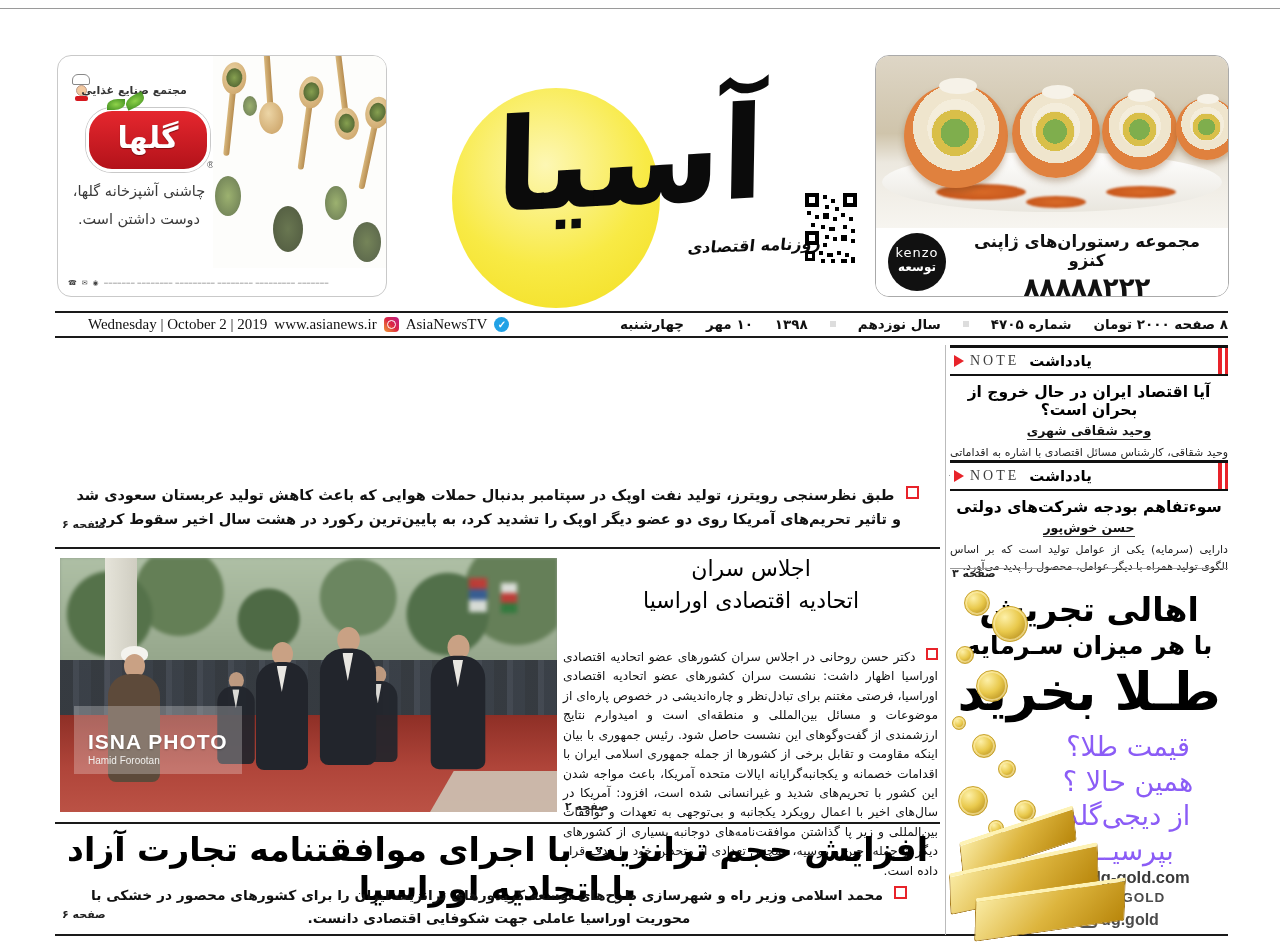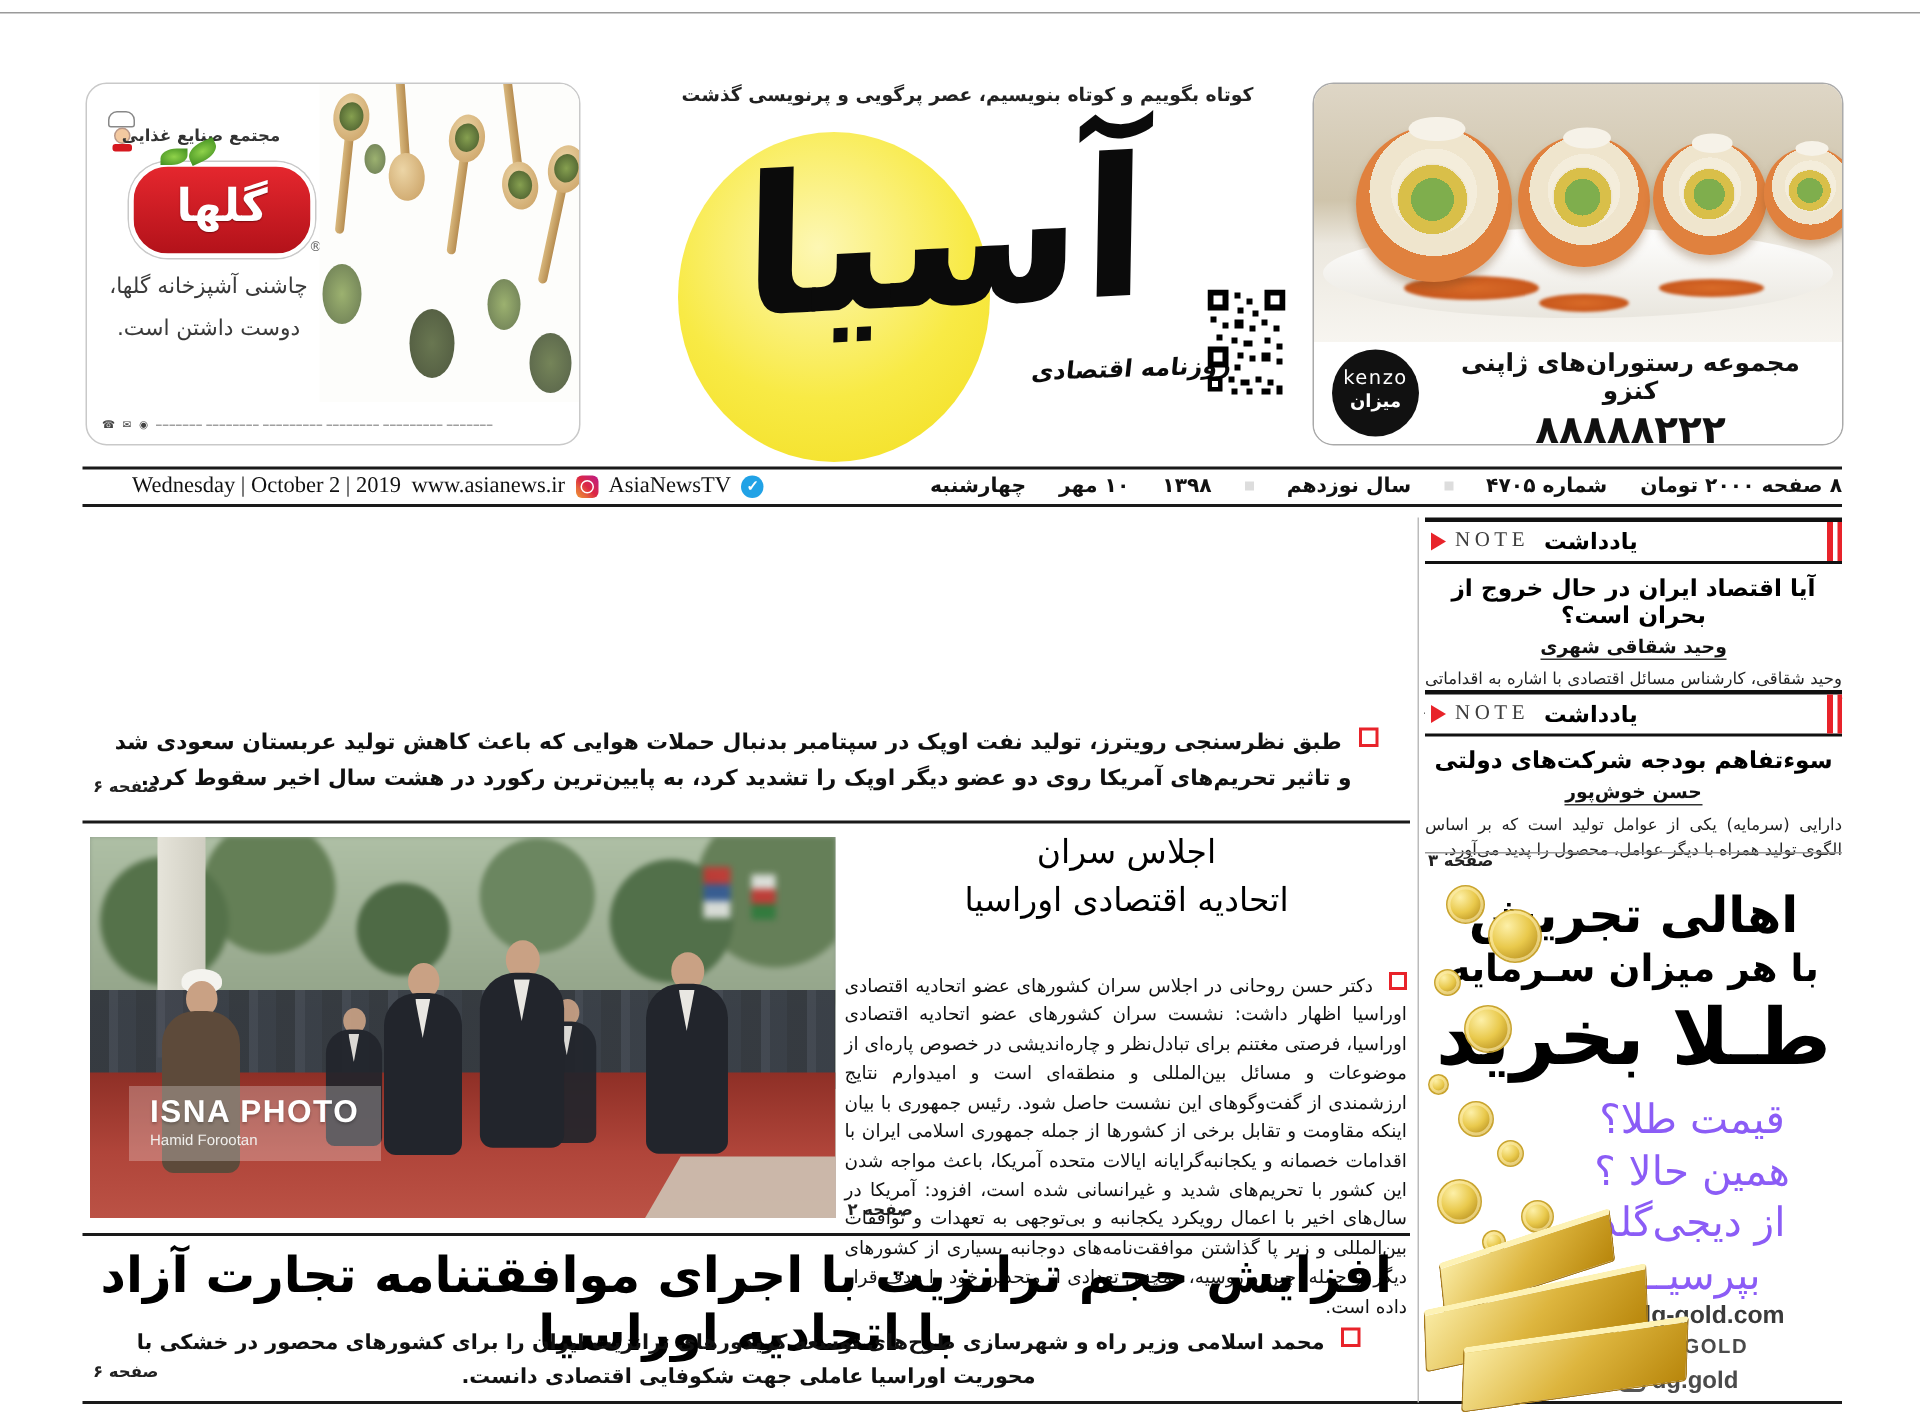--- a/index.html
+++ b/index.html
@@ -93,21 +93,21 @@
     background:repeating-linear-gradient(90deg,#2e323a 0 13px,#3d424d 13px 19px,#333842 19px 31px);opacity:.92;}
   .carpet{position:absolute;left:0;top:62%;width:100%;height:38%;background:linear-gradient(180deg,#8e2f26,#b0453a 55%,#bb5245);}
   .floor{position:absolute;right:0;bottom:0;width:26%;height:16%;background:#cdc3b5;transform:skewX(-30deg) translateX(14px);opacity:.9;}
   .fig{position:absolute;}
   .fig .head{width:21px;height:24px;border-radius:50%;background:#c9a184;margin:0 auto;}
   .fig .body{width:52px;height:108px;border-radius:22px 22px 8px 8px;background:#22252c;margin:-4px auto 0;position:relative;}
   .fig .shirt{position:absolute;left:40%;top:4px;width:10px;height:26px;background:#e9e7e2;clip-path:polygon(0 0,100% 0,50% 100%);}
   .fig.rear{opacity:.92;}
   .turban{width:27px;height:16px;border-radius:50% 50% 40% 40%;background:#f4f3ee;margin:0 auto -8px;}
   .robe{background:#5d4a3a !important;}
-  .wm{position:absolute;left:26px;bottom:38px;background:rgba(255,255,255,.26);padding:6px 14px 8px;}
+  .wm{position:absolute;left:14px;bottom:38px;background:rgba(255,255,255,.26);padding:24px 14px 8px;}
   .wm .c1{font-family:"Liberation Sans",sans-serif;font-weight:bold;font-size:21px;color:#fff;letter-spacing:1px;text-shadow:0 1px 2px rgba(0,0,0,.25);}
   .wm .c2{font-family:"Liberation Sans",sans-serif;font-size:10px;color:#f0efec;margin-top:1px;}
   .summit-head{left:565px;top:553px;width:372px;text-align:center;font-size:22px;font-weight:normal;color:#000;line-height:1.45;}
   .summit-body{left:563px;top:648px;width:375px;font-size:12.3px;color:#111;line-height:1.58;text-align:justify;}
   .summit-ref{left:565px;top:800px;}
   .rule2{left:55px;top:822px;width:885px;height:2px;}
 
   
   .transit-head{left:55px;top:830px;width:885px;text-align:center;font-size:33px;font-weight:bold;color:#000;letter-spacing:-.5px;}
   .transit-body{left:70px;top:884px;width:858px;text-align:center;font-size:13.8px;font-weight:bold;color:#111;line-height:1.7;}
@@ -208,21 +208,20 @@
       <div class="pile" style="left:30px;top:40px;width:14px;height:20px;"></div>
     </div>
     <div class="golha-contact">
       <span>☎</span>
       <span>✉</span>
       <span>◉</span>
       <span>‒‒‒‒‒‒‒ ‒‒‒‒‒‒‒‒ ‒‒‒‒‒‒‒‒‒ ‒‒‒‒‒‒‒‒ ‒‒‒‒‒‒‒‒‒ ‒‒‒‒‒‒‒</span>
     </div>
   </div>
 
-  <div class="abs slogan rtl">کوتاه بگوییم و کوتاه بنویسیم، عصر پرگویی و پرنویسی گذشت</div>
   <div class="abs sun"></div>
   <div class="abs logo-fa rtl">آسیا</div>
   <div class="abs logo-sub rtl">روزنامه اقتصادی</div>
   <div class="abs qr">
     <svg width="52" height="72" viewBox="0 0 52 72" xmlns="http://www.w3.org/2000/svg">
       <rect x="0" y="0" width="14" height="14" fill="#000"></rect>
         <rect x="4" y="4" width="6" height="6" fill="#fff"></rect>
       <rect x="38" y="0" width="14" height="14" fill="#000"></rect>
         <rect x="42" y="4" width="6" height="6" fill="#fff"></rect>
       <rect x="0" y="38" width="14" height="14" fill="#000"></rect>
@@ -279,21 +278,21 @@
           <div class="mayo"></div>
         </div>
       <div class="roll" style="left:300px;top:42px;width:62px;height:62px;">
           <div class="core"></div>
           <div class="mayo"></div>
         </div>
     </div>
     <div class="kenzo-strip">
       <div class="kenzo-logo">
         <div class="en">kenzo</div>
-        <div class="fa rtl">میزان</div>
+        <div class="fa rtl">توسعه</div>
       </div>
       <div class="kenzo-text">
         <div class="kenzo-tag rtl">مجموعه رستوران‌های ژاپنی کنزو</div>
         <div class="kenzo-phone rtl">۸۸۸۸۸۲۲۲</div>
       </div>
     </div>
   </div>
 
   <div class="hr datebar-top"></div>
   <div class="hr datebar-bot"></div>

